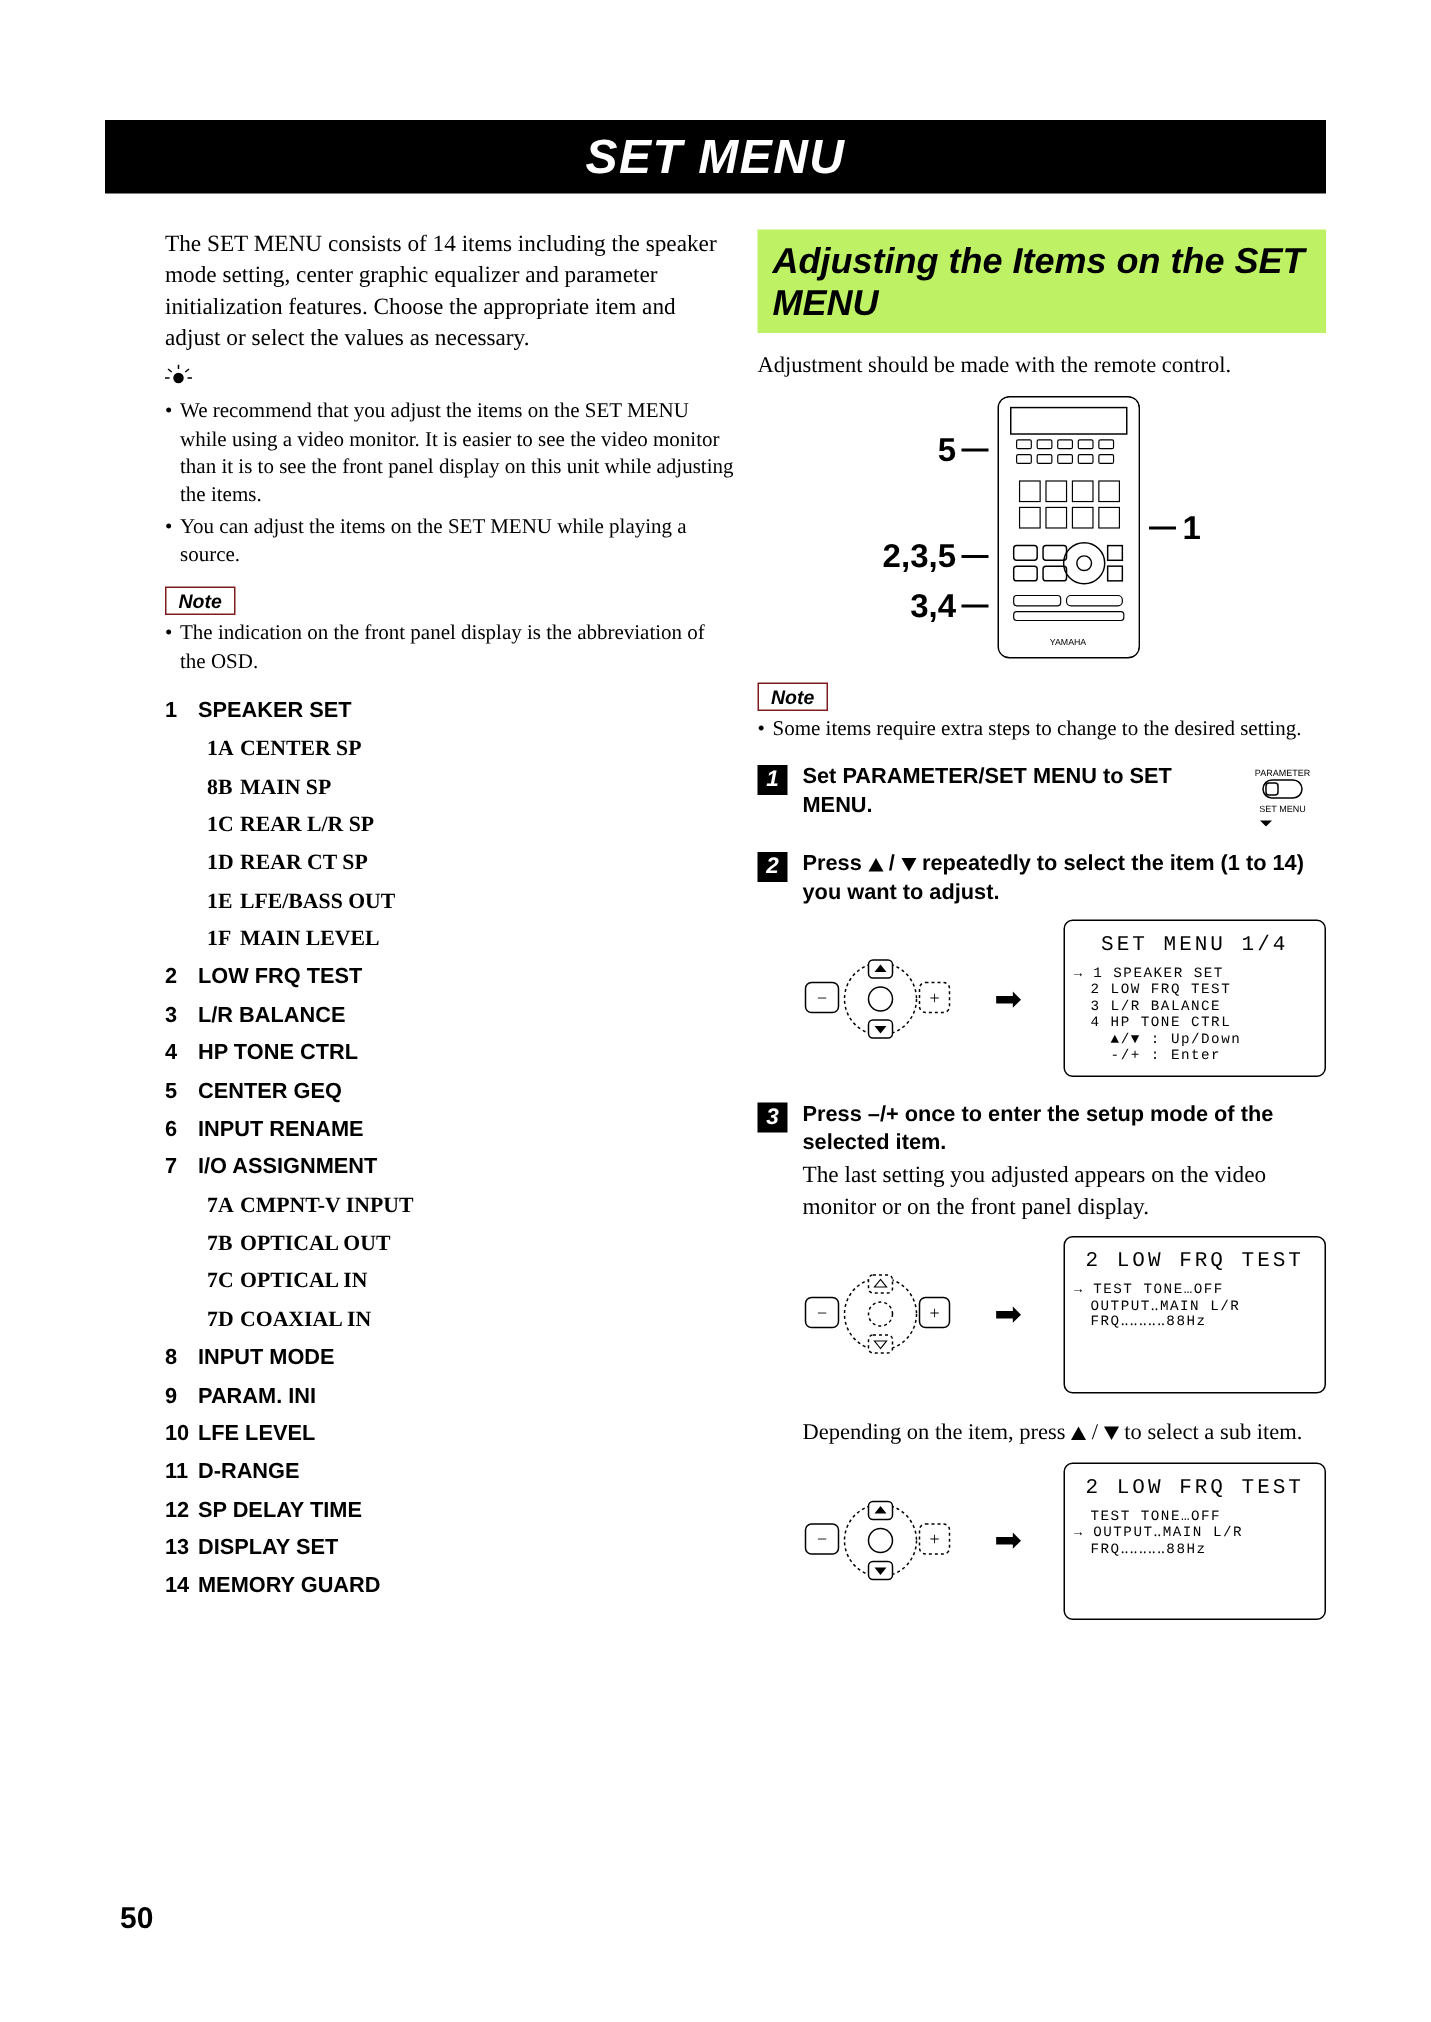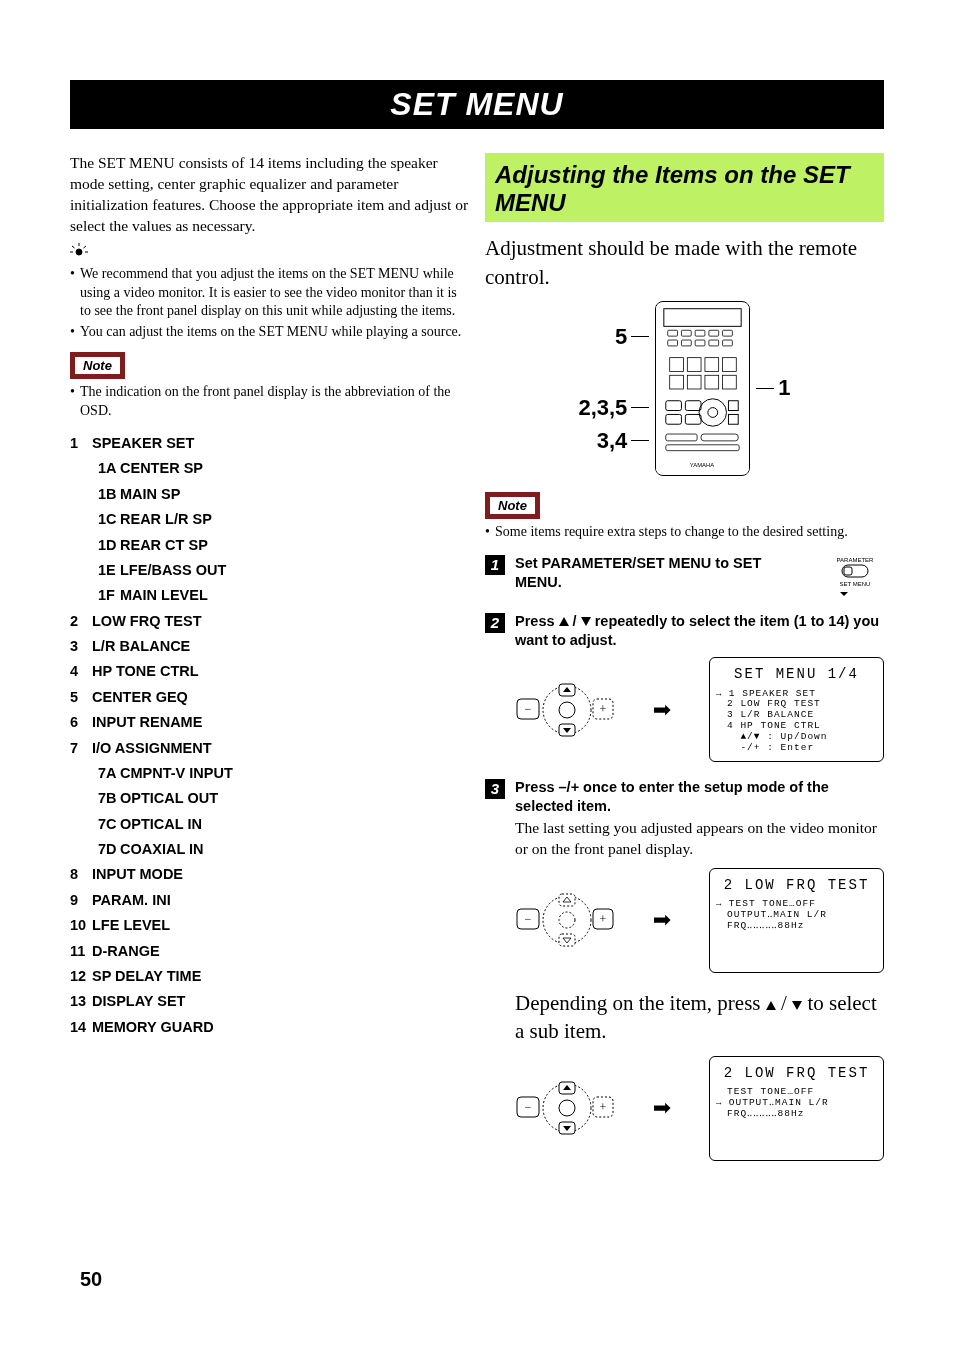--- a/index.html
+++ b/index.html
@@ -22,20 +22,21 @@
   .title-bar h1 {
     font-family: Arial, sans-serif;
     font-weight: bold;
     font-style: italic;
     font-size: 32px;
     letter-spacing: 1px;
   }
   .columns {
     display: flex;
     gap: 16px;
+    margin-left: 40px;
   }
   .col {
     flex: 1;
     min-width: 0;
   }
   .intro {
     font-size: 15.5px;
     line-height: 1.35;
     margin-bottom: 6px;
   }
@@ -54,21 +55,21 @@
     padding-left: 10px;
     margin-bottom: 2px;
   }
   .bullets li::before {
     content: "•";
     position: absolute;
     left: 0;
   }
   .note-label {
     display: inline-block;
-    border: 5px solid #7f1d1d;
+    border: 1px solid #7f1d1d;
     font-family: Arial, sans-serif;
     font-weight: bold;
     font-style: italic;
     font-size: 13px;
     padding: 1px 8px;
     margin-bottom: 4px;
   }
   .menu-items {
     list-style: none;
     font-family: Arial, sans-serif;
@@ -76,35 +77,36 @@
     font-size: 14.5px;
     line-height: 1.75;
   }
   .menu-items .num {
     display: inline-block;
     width: 22px;
   }
   .sub-items {
     list-style: none;
     padding-left: 28px;
+    font-family: Liberation Serif, serif;
   }
   .section-heading {
     background: #bef264;
     padding: 8px 10px 6px 10px;
     margin-bottom: 12px;
   }
   .section-heading h2 {
     font-family: Arial, sans-serif;
     font-style: italic;
     font-weight: bold;
     font-size: 24px;
     line-height: 1.15;
   }
   .body-text {
-    font-size: 21px;
+    font-size: 15px;
     line-height: 1.35;
     margin-bottom: 10px;
   }
   .remote-wrap {
     display: flex;
     justify-content: center;
     align-items: center;
     margin-bottom: 16px;
   }
   .remote-layout {
@@ -246,21 +248,21 @@
     </ul>
     <div class="note-label">Note</div>
     <ul class="bullets">
       <li>The indication on the front panel display is the abbreviation of the OSD.</li>
     </ul>
 
     <ul class="menu-items">
       <li><span class="num">1</span><span>SPEAKER SET</span>
         <ul class="sub-items">
           <li><span class="num">1A</span><span>CENTER SP</span></li>
-          <li><span class="num">1B</span><span>MAIN SP</span></li>
+          <li><span class="num">8B</span><span>MAIN SP</span></li>
           <li><span class="num">1C</span><span>REAR L/R SP</span></li>
           <li><span class="num">1D</span><span>REAR CT SP</span></li>
           <li><span class="num">1E</span><span>LFE/BASS OUT</span></li>
           <li><span class="num">1F</span><span>MAIN LEVEL</span></li>
         </ul>
       </li>
       <li><span class="num">2</span><span>LOW FRQ TEST</span></li>
       <li><span class="num">3</span><span>L/R BALANCE</span></li>
       <li><span class="num">4</span><span>HP TONE CTRL</span></li>
       <li><span class="num">5</span><span>CENTER GEQ</span></li>

